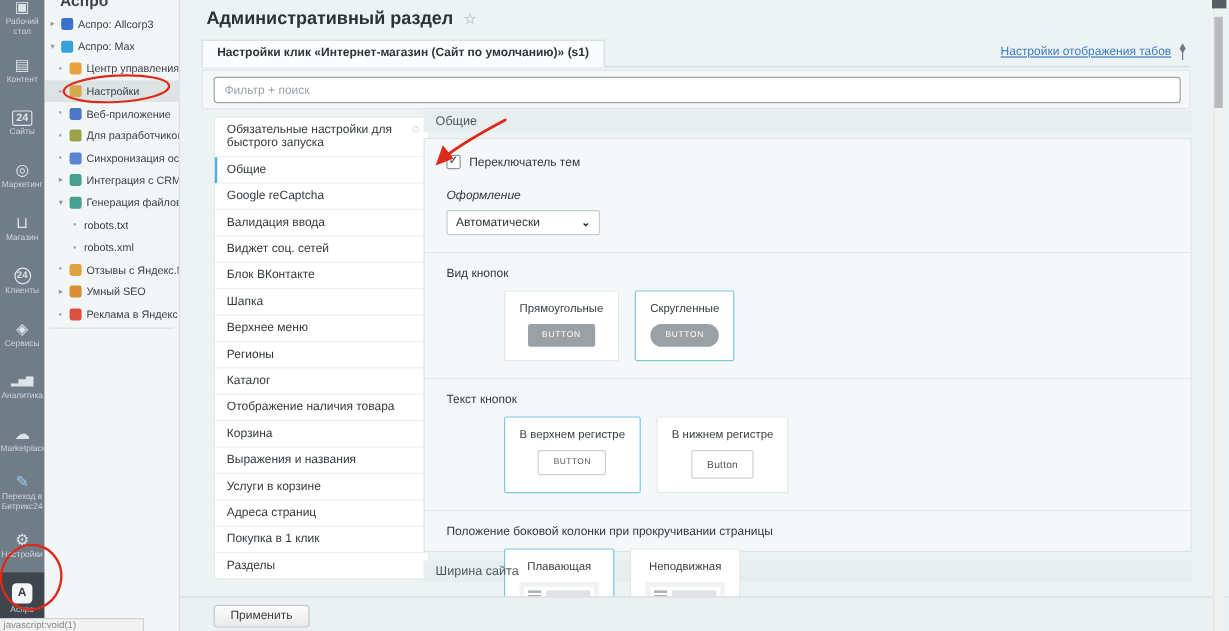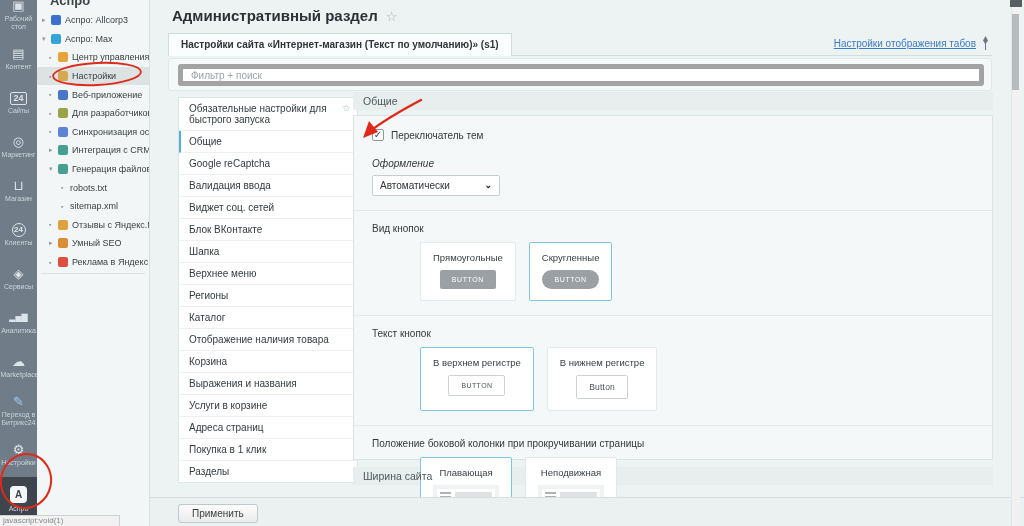--- a/index.html
+++ b/index.html
@@ -36,21 +36,21 @@
   .main { position:absolute; left:150px; top:0; width:874px; height:526px; background:#edf3f3; }
   .page-title { position:absolute; left:22px; top:7px; font-size:15px; font-weight:bold; color:#2b3134; }
   .title-star { font-weight:normal; color:#9fb3b8; font-size:13px; margin-left:8px; }
 
   .tabstrip { position:absolute; left:18px; top:33px; width:824px; height:23px; border-bottom:1px solid #d2dcdc; }
   .tab { position:absolute; left:0; top:0; height:23px; background:#fafdfd; border:1px solid #d2dcdc; border-bottom:none; padding:0 12px; font-size:10px; font-weight:bold; color:#2e3437; line-height:22px; cursor:pointer; }
   .tabs-link { position:absolute; right:16px; top:5px; font-size:10px; color:#3b7bc4; text-decoration:underline; cursor:pointer; }
   .pin-icon { position:absolute; right:2px; top:3px; cursor:pointer; }
 
   .filter-panel { position:absolute; left:18px; top:58px; width:824px; height:33px; background:#f4f8f8; border:1px solid #e0e8e8; border-radius:3px; }
-  .filter-input { position:absolute; left:9px; top:5px; width:806px; height:22px; border:5px solid #a3a3a3; border-radius:3px; background:#fff; font-size:10px; color:#5a6468; padding:0 8px; font-family:"Liberation Sans", sans-serif; }
+  .filter-input { position:absolute; left:9px; top:5px; width:806px; height:22px; border:1px solid #a3a3a3; border-radius:3px; background:#fff; font-size:10px; color:#5a6468; padding:0 8px; font-family:"Liberation Sans", sans-serif; }
   .filter-input::placeholder { color:#9aa4a8; }
 
   
   .smenu { position:absolute; left:28px; top:97px; width:180px; background:#fff; border:1px solid #dde6e6; }
   .mrow { position:relative; border-bottom:1px solid #ebf0f0; padding:5px 10px 5px 10px; font-size:10px; color:#333a3e; line-height:11px; cursor:pointer; }
   .mrow:last-child { border-bottom:none; }
   .mrow.active { border-left:2px solid #4fb0dc; padding-left:8px; background:#fff; }
   .mrow .mstar { position:absolute; right:7px; top:5px; color:#bcc6c9; font-size:9px; }
 
   
@@ -195,21 +195,21 @@
       <span class="tarrow">▾</span>
       <span class="ticon" style="background: rgb(70, 160, 143);"></span>
       <span class="tlabel">Генерация файлов</span>
     </div>
     <div class="trow ind2">
       <span class="tarrow">▪</span>
       <span class="tlabel">robots.txt</span>
     </div>
     <div class="trow ind2">
       <span class="tarrow">▪</span>
-      <span class="tlabel">sitemap.xml</span>
+      <span class="tlabel">robots.xml</span>
     </div>
     <div class="trow ind1">
       <span class="tarrow">▪</span>
       <span class="ticon" style="background: rgb(224, 162, 62);"></span>
       <span class="tlabel">Отзывы с Яндекс.Маркет</span>
     </div>
     <div class="trow ind1">
       <span class="tarrow">▸</span>
       <span class="ticon" style="background: rgb(217, 142, 53);"></span>
       <span class="tlabel">Умный SEO</span>
@@ -222,21 +222,21 @@
   </div>
   <div class="tree-divider"></div>
 </div>
 
 <div class="main">
   <div class="page-title">
     <span>Административный раздел</span><span class="title-star">☆</span>
   </div>
 
   <div class="tabstrip">
-    <div class="tab">Настройки сайта «Интернет-магазин (Текст по умолчанию)» (s1)</div>
+    <div class="tab">Настройки клик «Интернет-магазин (Сайт по умолчанию)» (s1)</div>
     <span class="tabs-link">Настройки отображения табов</span>
     <span class="pin-icon">
       <svg width="9" height="14" viewBox="0 0 9 14">
           <path d="M4.5 0 L7 4.5 L4.5 8.5 L2 4.5 Z" fill="#6b7b85"></path>
           <rect x="4" y="8" width="1" height="6" fill="#6b7b85"></rect>
         </svg>
     </span>
   </div>
 
   <div class="filter-panel">

